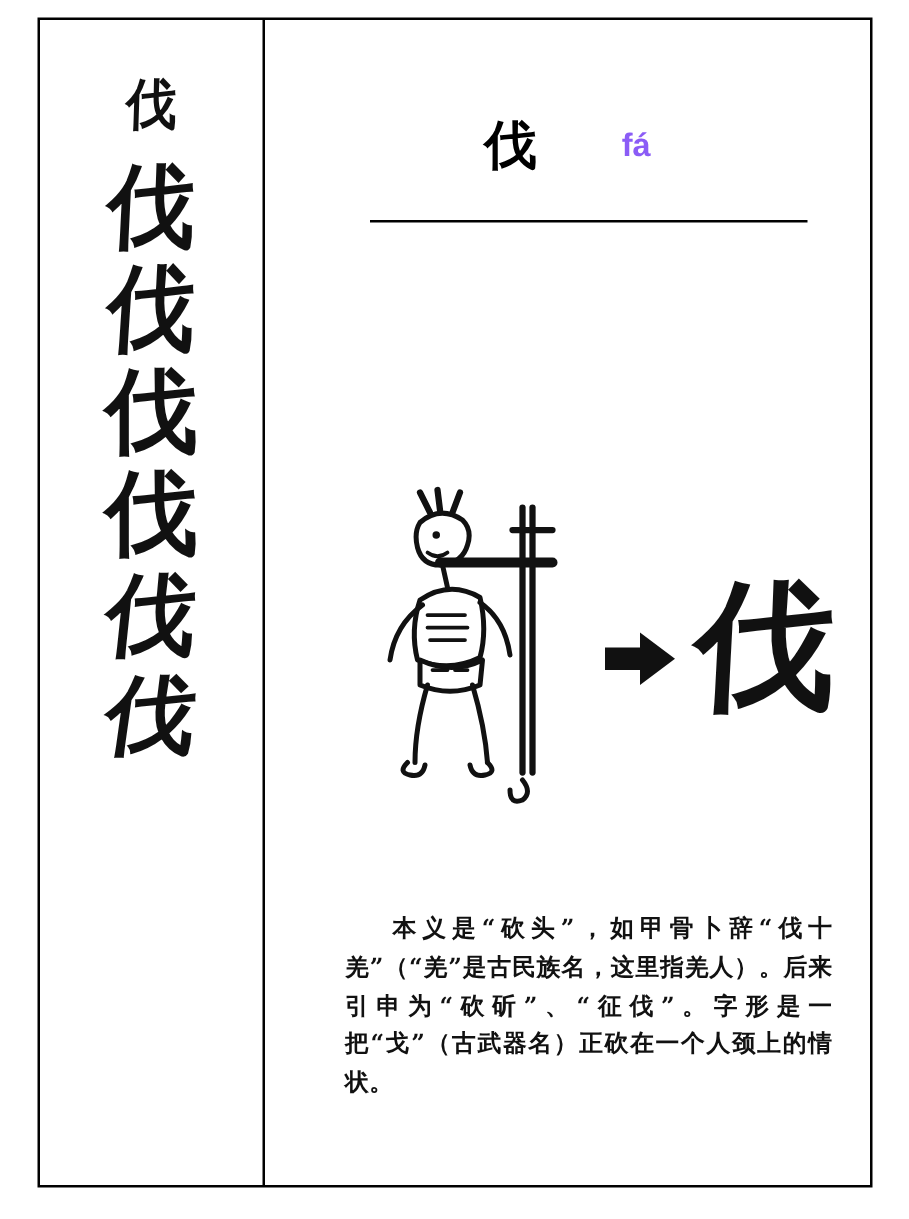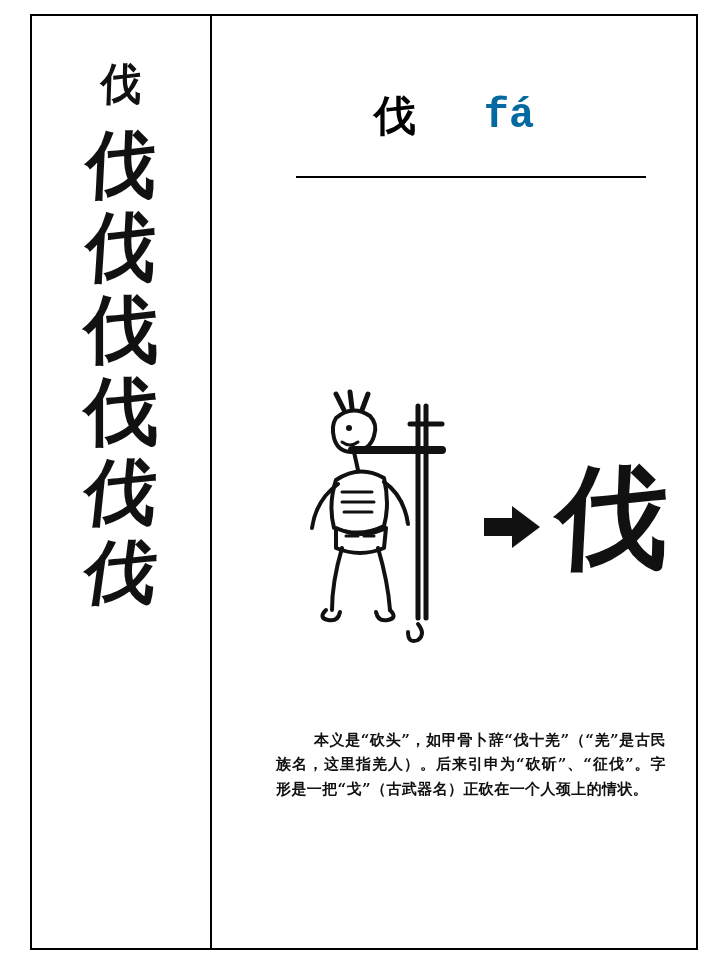--- a/index.html
+++ b/index.html
@@ -122,24 +122,24 @@
   .headword {
     display: inline-block;
     font-family: "DejaVu Serif", serif;
     font-size: 42px;
     font-weight: 700;
     color: #000;
     vertical-align: middle;
   }
   .pinyin {
     display: inline-block;
-    font-family: Liberation Mono, monospace;
-    font-size: 42px;
-    font-weight: 700;
-    color: #0369a1;
+    font-family: Liberation Sans, sans-serif;
+    font-size: 26px;
+    font-weight: 700;
+    color: #8b5cf6;
     margin-left: 64px;
     vertical-align: middle;
   }
 
   .rule {
     position: absolute;
     left: 84px;
     top: 160px;
     width: 350px;
     height: 0;
@@ -183,21 +183,21 @@
     transform: skewX(-3deg);
   }
 
   
   .explanation {
     position: absolute;
     left: 64px;
     top: 712px;
     width: 390px;
     font-family: "DejaVu Serif", serif;
-    font-size: 15px;
+    font-size: 19px;
     font-weight: 700;
     line-height: 1.62;
     color: #111;
     text-align: justify;
     text-indent: 38px;
     letter-spacing: 0.4px;
   }
 </style>
 </head>
 <body>

